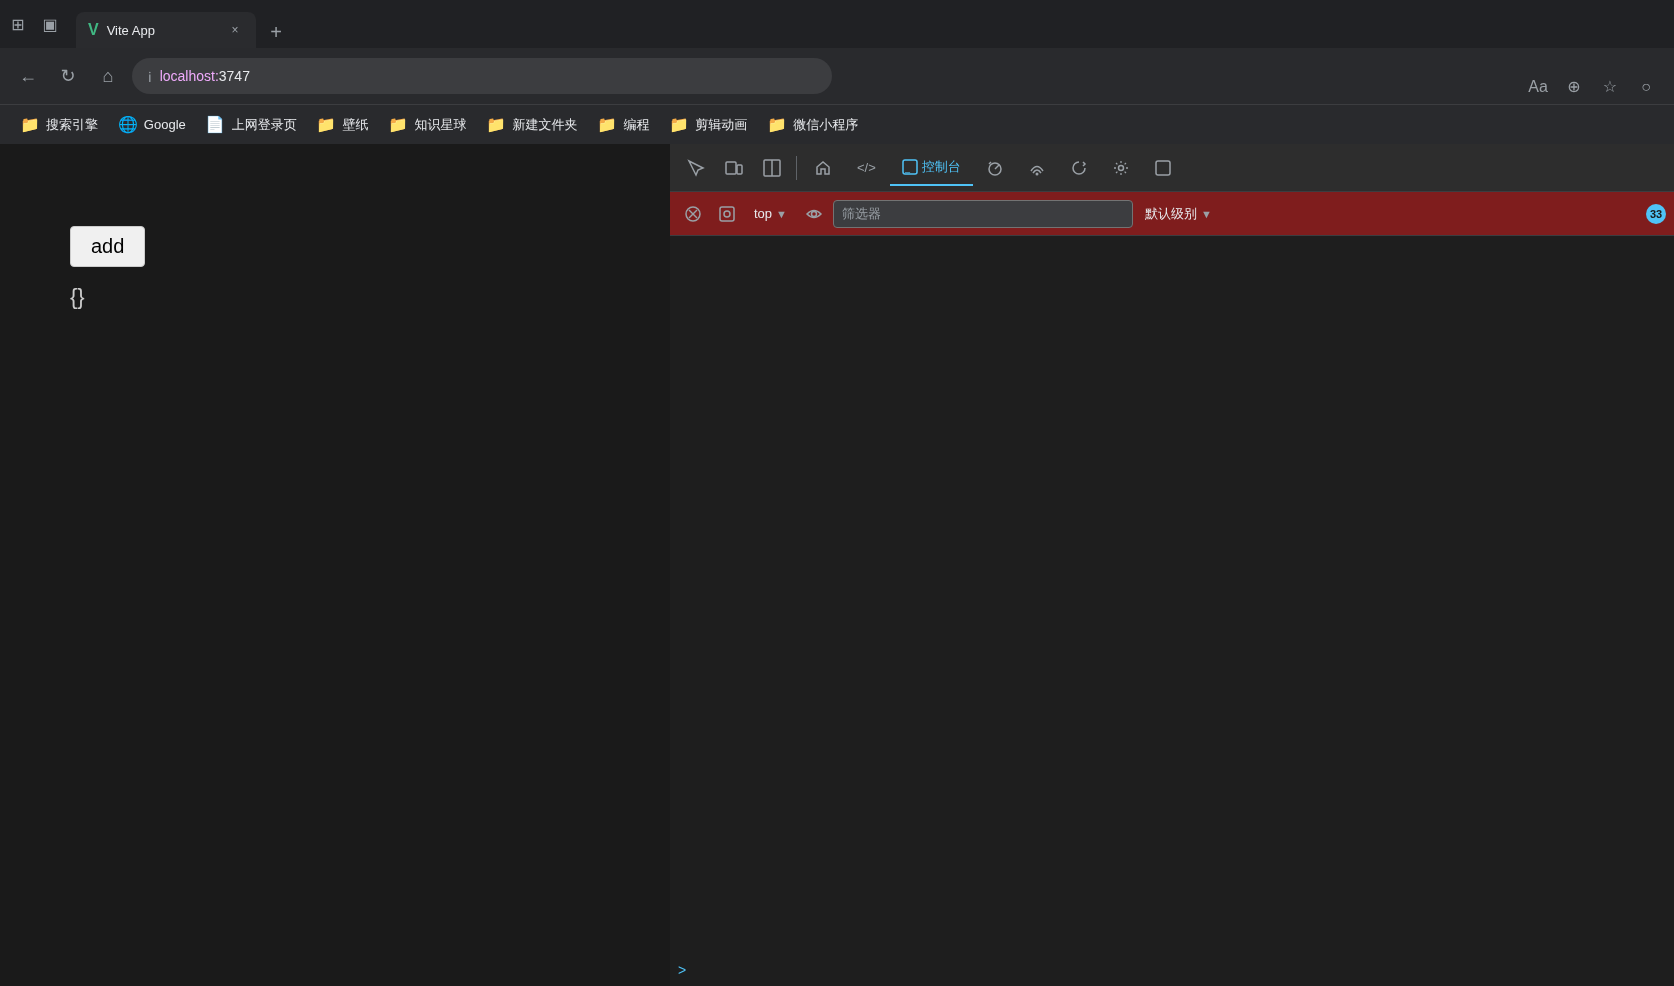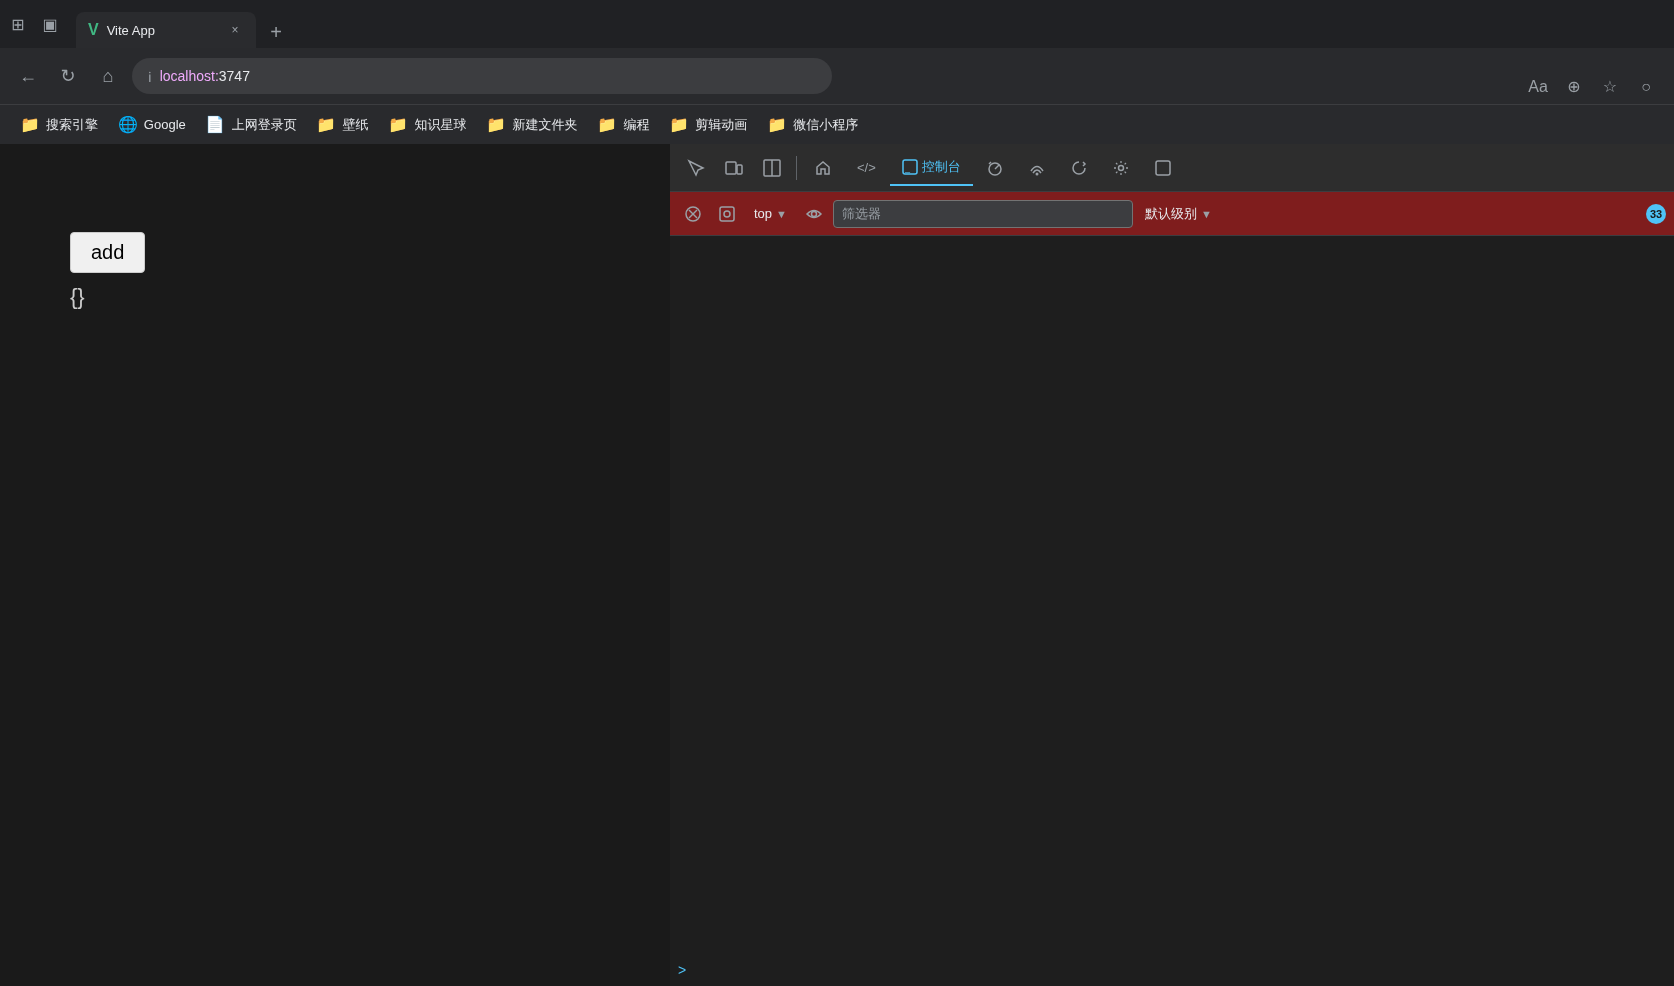--- a/index.html
+++ b/index.html
@@ -144,21 +144,21 @@
 
     
     .viewport-panel {
       width: 670px;
       background: #1a1a1a;
       flex-shrink: 0;
       position: relative;
     }
     .add-button {
       position: absolute;
-      top: 88px;
+      top: 82px;
       left: 70px;
       background: #f0f0f0;
       border: 1px solid #ccc;
       border-radius: 4px;
       padding: 8px 20px;
       font-size: 20px;
       color: #000;
       cursor: pointer;
     }
     .braces-text {

